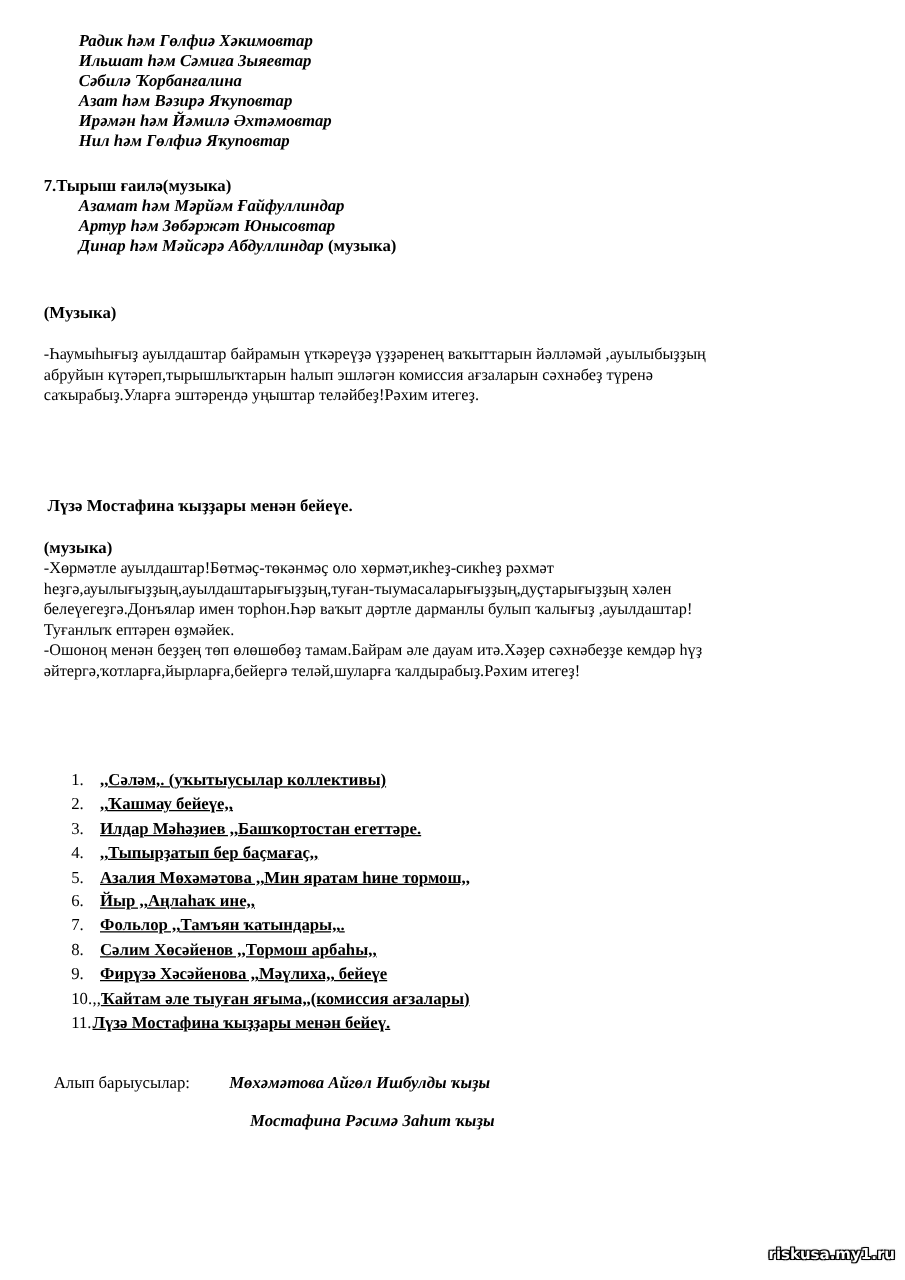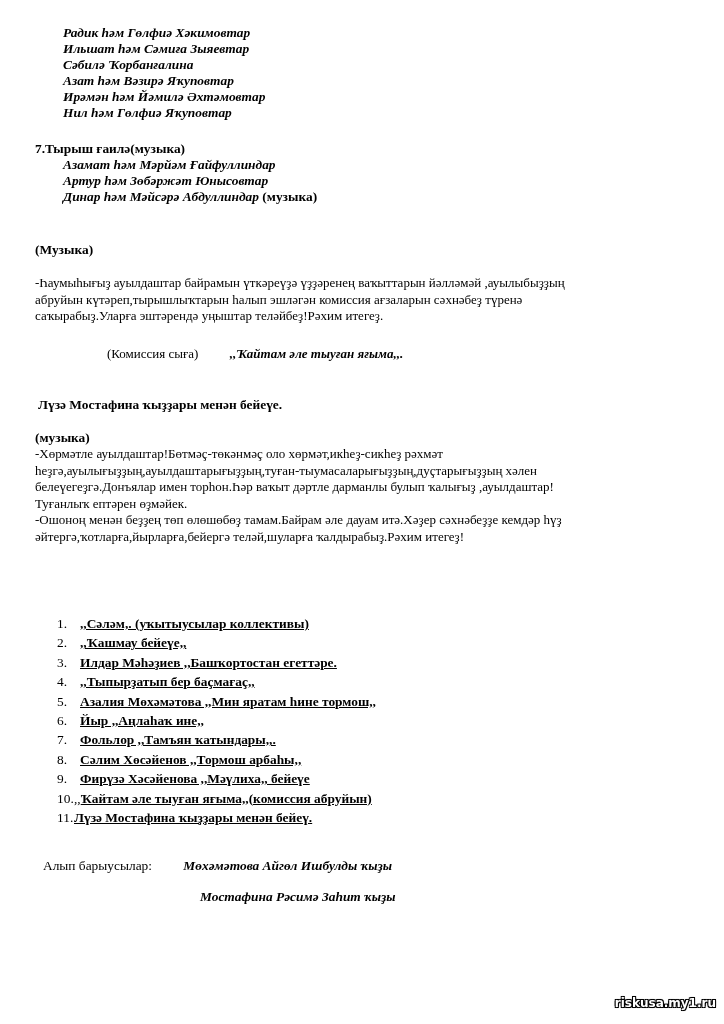--- a/index.html
+++ b/index.html
@@ -38,23 +38,20 @@
 
 <div class="ln b" style="top:242px">(Музыка)</div>
 
 <div class="para" style="top:275px">
   <div>-Һаумыһығыҙ ауылдаштар байрамын үткәреүҙә үҙҙәренең ваҡыттарын йәлләмәй ,ауылыбыҙҙың</div>
   <div>абруйын күтәреп,тырышлыҡтарын һалып эшләгән комиссия ағзаларын сәхнәбеҙ түренә</div>
   <div>саҡырабыҙ.Уларға эштәрендә уңыштар теләйбеҙ!Рәхим итегеҙ.</div>
 </div>
 
 <div class="para" style="top:346px">
-  <div style="padding-left:72px">
-    <span>(Комиссия сыға) </span><span class="bi">,,Ҡайтам әле тыуған яғыма,,.</span>
-  </div>
 </div>
 
 <div class="ln b" style="top:397px; left:38px">Лүзә Мостафина ҡыҙҙары менән бейеүе.</div>
 
 <div class="ln b" style="top:430px">(музыка)</div>
 
 <div class="para" style="top:446px">
   <div>-Хөрмәтле ауылдаштар!Бөтмәҫ-төкәнмәҫ оло хөрмәт,икһеҙ-сикһеҙ рәхмәт</div>
   <div>һеҙгә,ауылығыҙҙың,ауылдаштарығыҙҙың,туған-тыумасаларығыҙҙың,дуҫтарығыҙҙың хәлен</div>
   <div>белеүегеҙгә.Донъялар имен торһон.Һәр ваҡыт дәртле дарманлы булып ҡалығыҙ ,ауылдаштар!</div>
@@ -95,21 +92,21 @@
   <div class="li">
       <span class="num">8.</span>
       <span class="txt b">Сәлим Хөсәйенов ,,Тормош арбаһы,,</span>
     </div>
   <div class="li">
       <span class="num">9.</span>
       <span class="txt b">Фирүзә Хәсәйенова ,,Мәүлиха,, бейеүе</span>
     </div>
   <div class="li wide">
       <span class="num">10.</span>
-      <span class="txt"><span class="n">,,</span><span class="b">Ҡайтам әле тыуған яғыма,,(комиссия абруйын)</span></span>
+      <span class="txt"><span class="n">,,</span><span class="b">Ҡайтам әле тыуған яғыма,,(комиссия ағзалары)</span></span>
     </div>
   <div class="li wide">
       <span class="num">11.</span>
       <span class="txt b">Лүзә Мостафина ҡыҙҙары менән бейеү.</span>
     </div>
 </div>
 
 <div class="ln" style="top:858px; left:43px">
   <span>Алып барыусылар: </span><span class="bi">Мөхәмәтова Айгөл Ишбулды ҡыҙы</span>
 </div>

